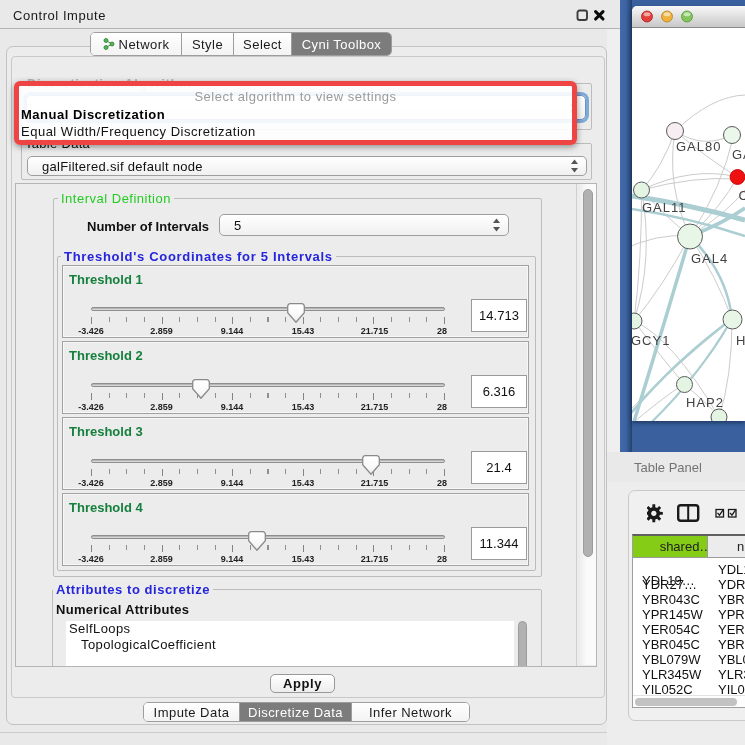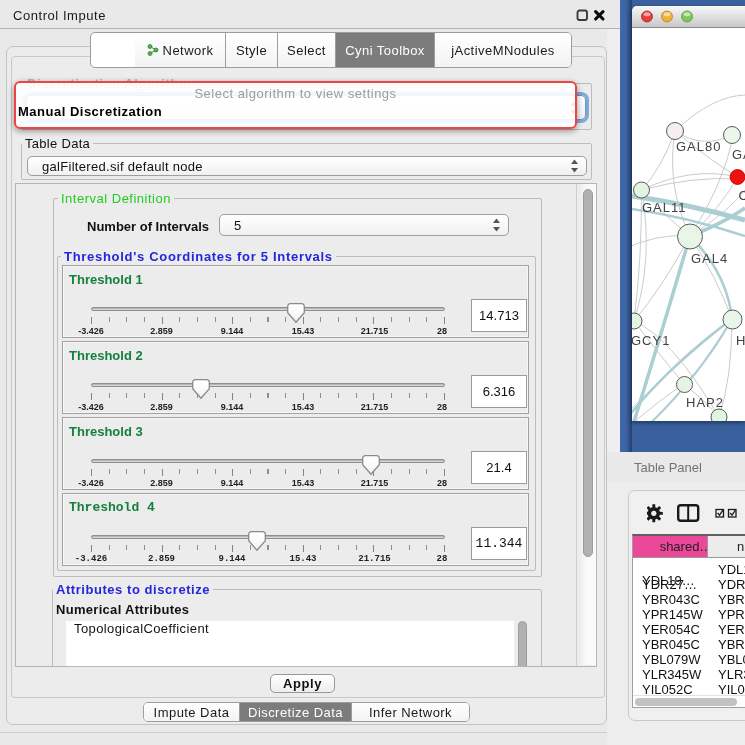--- a/index.html
+++ b/index.html
@@ -5,37 +5,37 @@
 * { margin:0; padding:0; box-sizing:border-box; }
 html,body { width:745px; height:745px; overflow:hidden; }
 body { font-family:"Liberation Sans", sans-serif; background:#e9e9e9; position:relative; }
 .abs { position:absolute; }
 #titlebar { left:0; top:0; width:620px; height:29px; background:#e9e9e9; border-bottom:1px solid #b3b3b3; }
 #titletext { left:13px; top:8px; font-size:13px; color:#1a1a1a; letter-spacing:0.55px; }
 .seg { display:flex; border:1px solid #9d9d9d; border-radius:5px; background:#fff; overflow:hidden; }
 .seg .s { font-size:13px; color:#1a1a1a; letter-spacing:0.45px; display:flex; align-items:center; justify-content:center; border-right:1px solid #9d9d9d; background:linear-gradient(#ffffff,#f3f3f3); white-space:nowrap; }
 .seg .s:last-child { border-right:none; }
 .seg .sel { background:#7c7c7c; color:#fff; }
-#toptabs { left:90px; top:32px; height:36px; z-index:10;padding-left:44px; }
+#toptabs { left:90px; top:32px; height:24px; z-index:10; }
 #bottomtabs { left:143px; top:702px; height:20px; z-index:10; }
 #content { left:6px; top:46px; width:601px; height:679px; background:#ececec; border:1px solid #c2c2c2; border-radius:7px; }
 .group { position:absolute; border:1px solid #bcbcbc; border-radius:2px; }
 .gtitle { position:absolute; top:-8px; left:8px; background:#ececec; padding:0 3px; font-size:13px; font-weight:bold; letter-spacing:0.3px; white-space:nowrap; }
 .combo { position:absolute; background:linear-gradient(#ffffff,#f0f0f0); border:1px solid #9e9e9e; border-radius:5px; font-size:13px; color:#111; letter-spacing:0.3px; display:flex; align-items:center; padding-left:14px; }
 .spin { position:absolute; right:7px; top:50%; transform:translateY(-50%); }
 .tbox { position:absolute; left:46px; width:467px; height:73px; border:1px solid #a2a2a2; background:#ececec; box-shadow:inset 0 0 0 1px #f7f7f7; }
 .tbox b { position:absolute; left:6px; top:6px; font-size:13px; color:#15803d; }
 .track { position:absolute; left:28px; top:41px; width:354px; height:4px; border:1px solid #8e8e8e; border-radius:3px; background:linear-gradient(#a6a6a6,#e6e6e6); }
 .ticks1 { position:absolute; left:28px; top:51px; width:356px; height:4.5px; background:repeating-linear-gradient(90deg,#8f8f8f 0 1px,transparent 1px 17.65px); }
 .ticks2 { position:absolute; left:28px; top:51px; width:356px; height:7px; background:repeating-linear-gradient(90deg,#848484 0 1px,transparent 1px 70.6px); }
 .tlab { position:absolute; top:60px; font-size:9px; font-weight:bold; color:#222; transform:translateX(-50%); }
 .vbox { position:absolute; left:408px; top:33px; width:56px; height:33px; background:#fff; border:1px solid #9a9a9a; font-size:13px; color:#111; display:flex; align-items:center; justify-content:center; }
 .thumb { position:absolute; top:36.5px; }
 .vthumb { position:absolute; background:#b1b1b1; border:1px solid #9c9c9c; border-radius:5px; }
-#popup { left:14px; top:81px; width:563px; height:48px; background:rgba(255,255,255,0.9); border:2px solid #ef4444; border-radius:6px; box-shadow:0 2px 6px rgba(0,0,0,0.4); z-index:50; }
+#popup { left:14px; top:81px; width:563px; height:64px; background:rgba(255,255,255,0.9); border:5px solid #ef4444; border-radius:6px; box-shadow:0 2px 6px rgba(0,0,0,0.4); z-index:50; }
 #popup .ph { position:absolute; left:0; top:3px; width:100%; text-align:center; font-size:13px; color:#9b9b9b; letter-spacing:0.5px; }
 #popup .i1 { position:absolute; left:2px; top:21px; font-size:13px; font-weight:bold; color:#000; letter-spacing:0.5px; }
 #popup .i2 { position:absolute; left:2px; top:38px; font-size:13px; color:#111; letter-spacing:0.5px; }
 #divider { left:607px; top:29px; width:13px; height:423px; background:#efefef; }
 #blue { left:620px; top:0; width:125px; height:452px; background:linear-gradient(90deg,#4f76b1 0px,#3e66a4 9px,#3a619e 12px); }
 #netwin { position:absolute; left:12px; top:6px; width:113px; height:415px; background:#fff; border-radius:5px 0 0 0; overflow:hidden; box-shadow:0 2px 4px rgba(5,15,40,0.5); }
 #nettitle { position:absolute; left:0; top:0; width:113px; height:22px; background:linear-gradient(#f8f8f8,#c8c8c8); border-bottom:1px solid #8a8a8a; border-radius:5px 0 0 0; }
 #tpbar { left:607px; top:452px; width:138px; height:30px; background:#e9e9e9; }
 #tpbar span { position:absolute; left:27px; top:8px; font-size:13px; color:#737373; }
 #tparea { left:607px; top:482px; width:138px; height:263px; background:#ededed; }
@@ -66,21 +66,20 @@
 <div class="abs seg" id="toptabs">
   <div class="s" style="width:91px;"><svg width="12" height="12" viewBox="0 0 12 12" style="margin-right:4px;">
         <path d="M3 2.5 L9 6 L3 9.5" stroke="#2e7d32" stroke-width="0.9" fill="none"></path>
         <circle cx="3" cy="2.5" r="2" fill="#55b555" stroke="#2e7d32" stroke-width="0.8"></circle>
         <circle cx="3" cy="9.5" r="2" fill="#55b555" stroke="#2e7d32" stroke-width="0.8"></circle>
         <circle cx="9" cy="6" r="2" fill="#55b555" stroke="#2e7d32" stroke-width="0.8"></circle>
       </svg>Network</div>
   <div class="s" style="width:52px;">Style</div>
   <div class="s" style="width:58px;">Select</div>
   <div class="s sel" style="width:99px;">Cyni Toolbox</div>
-  <div class="s" style="width:136px;">jActiveMNodules</div>
 </div>
 <div class="abs" id="content">
   <div class="abs" style="left:4px; top:9px; width:594px; height:642px; border:1px solid #c9c9c9; border-radius:4px; background:#ececec;"></div>
   <div class="group" style="left:14px; top:36px; width:571px; height:47px;">
     <span class="gtitle" style="color:#b3b3b3; left:2px; letter-spacing:0.6px;">Discretization Algorithm</span>
   </div>
   <div class="combo" style="left:19px; top:48px; width:560px; height:25px; box-shadow:0 0 0 3px #7eaad4; border-color:#6693c8;">
       <svg class="spin" width="9" height="15" viewBox="0 0 9 15">
         <path d="M4.5 1 L8 5.5 H1 Z" fill="#555"></path>
         <path d="M4.5 14 L1 9.5 H8 Z" fill="#555"></path>
@@ -155,55 +154,57 @@
         <span class="tlab" style="left:98.5px;">2.859</span>
         <span class="tlab" style="left:169px;">9.144</span>
         <span class="tlab" style="left:240px;">15.43</span>
         <span class="tlab" style="left:311.5px;">21.715</span>
         <span class="tlab" style="left:379px;">28</span>
       <svg class="thumb" style="left:298.7px;" width="18" height="20" viewBox="0 0 18 20">
           <path d="M3.2 0.7 L14.8 0.7 A2.5 2.5 0 0 1 17.3 3.2 L17.3 9.8 L9 19.3 L0.7 9.8 L0.7 3.2 A2.5 2.5 0 0 1 3.2 0.7 Z" fill="url(#tg1)" stroke="#8a8a8a" stroke-width="1.3"></path>
         </svg>
       <div class="vbox">21.4</div>
     </div>
-    <div class="tbox" style="top:309px;font-family:Liberation Mono, monospace;">
+    <div class="tbox" style="top:309px;">
       <b>Threshold 4</b>
       <div class="track"></div>
       <div class="ticks1"></div>
         <div class="ticks2"></div>
       <span class="tlab" style="left:28px;">-3.426</span>
         <span class="tlab" style="left:98.5px;">2.859</span>
         <span class="tlab" style="left:169px;">9.144</span>
         <span class="tlab" style="left:240px;">15.43</span>
         <span class="tlab" style="left:311.5px;">21.715</span>
         <span class="tlab" style="left:379px;">28</span>
       <svg class="thumb" style="left:185.4px;" width="18" height="20" viewBox="0 0 18 20">
           <path d="M3.2 0.7 L14.8 0.7 A2.5 2.5 0 0 1 17.3 3.2 L17.3 9.8 L9 19.3 L0.7 9.8 L0.7 3.2 A2.5 2.5 0 0 1 3.2 0.7 Z" fill="url(#tg1)" stroke="#8a8a8a" stroke-width="1.3"></path>
         </svg>
       <div class="vbox">11.344</div>
     </div>
     <div class="group" style="left:36px; top:405px; width:490px; height:120px;">
       <span class="gtitle" style="color:#2525dd; left:0px; letter-spacing:0.55px;">Attributes to discretize</span>
     </div>
     <b class="abs" style="left:40px; top:418px; font-size:13px; color:#111; letter-spacing:0.3px;">Numerical Attributes</b>
     <div class="abs" style="left:50px; top:437px; width:448px; height:47px; background:#fff;">
-      <div style="font-size:13px; color:#111; letter-spacing:0.4px; padding-left:8px; height:16px; line-height:16px;">TopologicalCoefficient</div>
+      <div style="font-size:13px; color:#111; letter-spacing:0.4px; padding-left:3px; height:16px; line-height:16px;">SelfLoops</div>
+      <div style="font-size:13px; color:#111; letter-spacing:0.4px; padding-left:15px; height:16px; line-height:16px;">TopologicalCoefficient</div>
     </div>
     <div class="vthumb" style="left:502px; top:437px; width:9px; height:60px;"></div>
   </div>
   <div class="abs" style="left:263px; top:627px; width:65px; height:19px; background:linear-gradient(#ffffff,#ededed); border:1px solid #989898; border-radius:5px; font-size:13px; color:#111; font-weight:bold; letter-spacing:0.6px; display:flex; align-items:center; justify-content:center;">Apply</div>
 </div>
 <div class="abs seg" id="bottomtabs">
   <div class="s" style="width:96px;">Impute Data</div>
   <div class="s sel" style="width:112px;">Discretize Data</div>
   <div class="s" style="width:117px;">Infer Network</div>
 </div>
 <div class="abs" id="popup">
   <div class="ph">Select algorithm to view settings</div>
   <div class="i1">Manual Discretization</div>
+  <div class="i2">Equal Width/Frequency Discretization</div>
 </div>
 <div class="abs" id="divider"></div>
 <div class="abs" style="left:0; top:732px; width:620px; height:1px; background:#cccccc;"></div>
 <div class="abs" id="blue">
   <div class="abs" style="left:0; top:0; width:12px; height:452px; background:linear-gradient(90deg,#4269a9 0%,#3c63a2 50%,#2b4a7c 88%,#243f6a 100%);"></div>
   <div id="netwin">
     <svg width="113" height="393" viewBox="0 0 113 393" style="position:absolute; left:0; top:22px;">
       <defs>
         <linearGradient id="none" x1="0" y1="0" x2="0" y2="1">
             <stop offset="0" stop-color="#fff"></stop>
@@ -289,21 +290,21 @@
         <line x1="41.2" y1="1.2" x2="41.2" y2="16.7" stroke="#1a1a1a" stroke-width="2"></line>
       </g>
       <g stroke="#1a1a1a" stroke-width="1.3" fill="none">
         <rect x="69" y="5.5" width="7.5" height="7.5"></rect>
         <path d="M70.5 8.8 l2 2.4 3.4-5"></path>
         <rect x="81.5" y="5.5" width="7.5" height="7.5"></rect>
         <path d="M83 8.8 l2 2.4 3.4-5"></path>
       </g>
     </svg>
     <div id="ttable">
-      <div class="hdr" style="left:0px; width:75px; background:#ec4899; padding-left:32px;">shared…</div>
+      <div class="hdr" style="left:0px; width:75px; background:#84cc16; padding-left:32px;">shared…</div>
       <div class="hdr" style="left:75px; width:40px; background:#ececec; justify-content:flex-start; padding-left:29px;">n</div>
       <div class="row" style="left:9px; top:37px;">YDL19…</div>
         <div class="row" style="left:85px; top:26px;">YDL1</div>
       <div class="row" style="left:9px; top:41px;">YDR27…</div>
         <div class="row" style="left:85px; top:41px;">YDR2</div>
       <div class="row" style="left:9px; top:56px;">YBR043C</div>
         <div class="row" style="left:85px; top:56px;">YBR0</div>
       <div class="row" style="left:9px; top:71px;">YPR145W</div>
         <div class="row" style="left:85px; top:71px;">YPR1</div>
       <div class="row" style="left:9px; top:86px;">YER054C</div>

